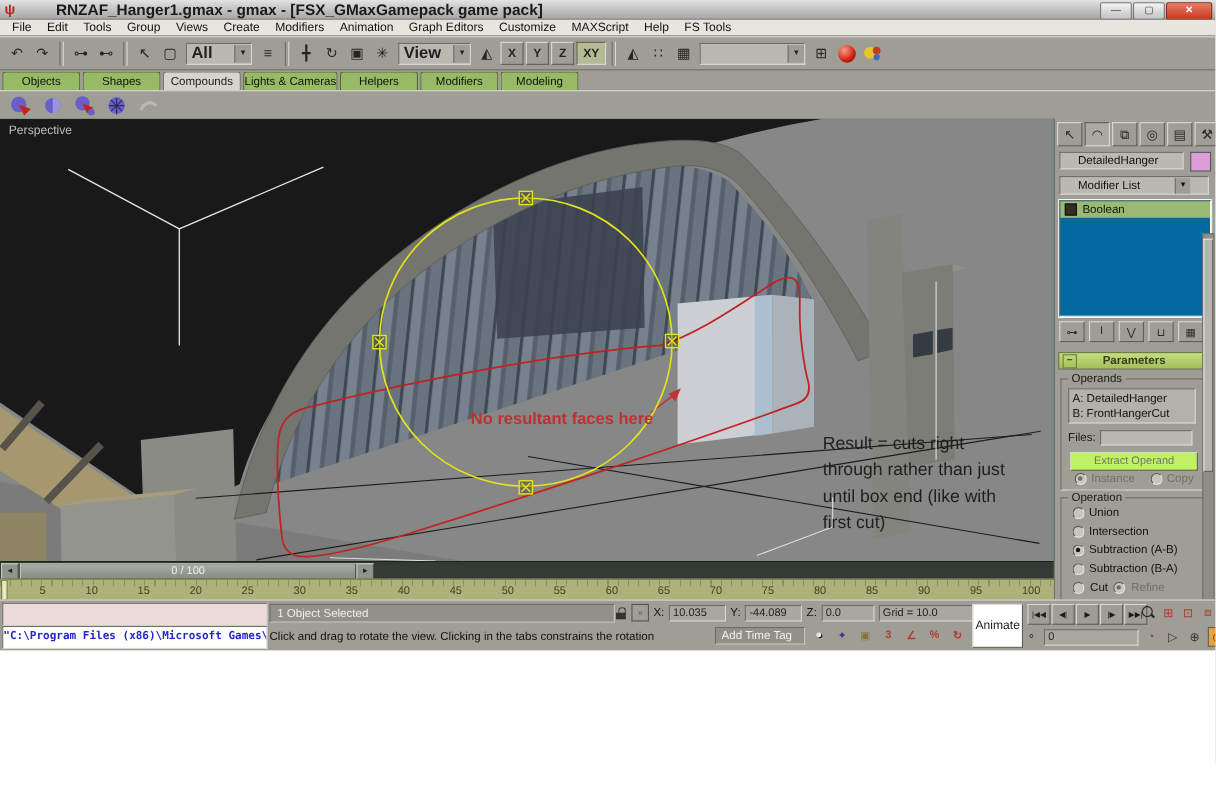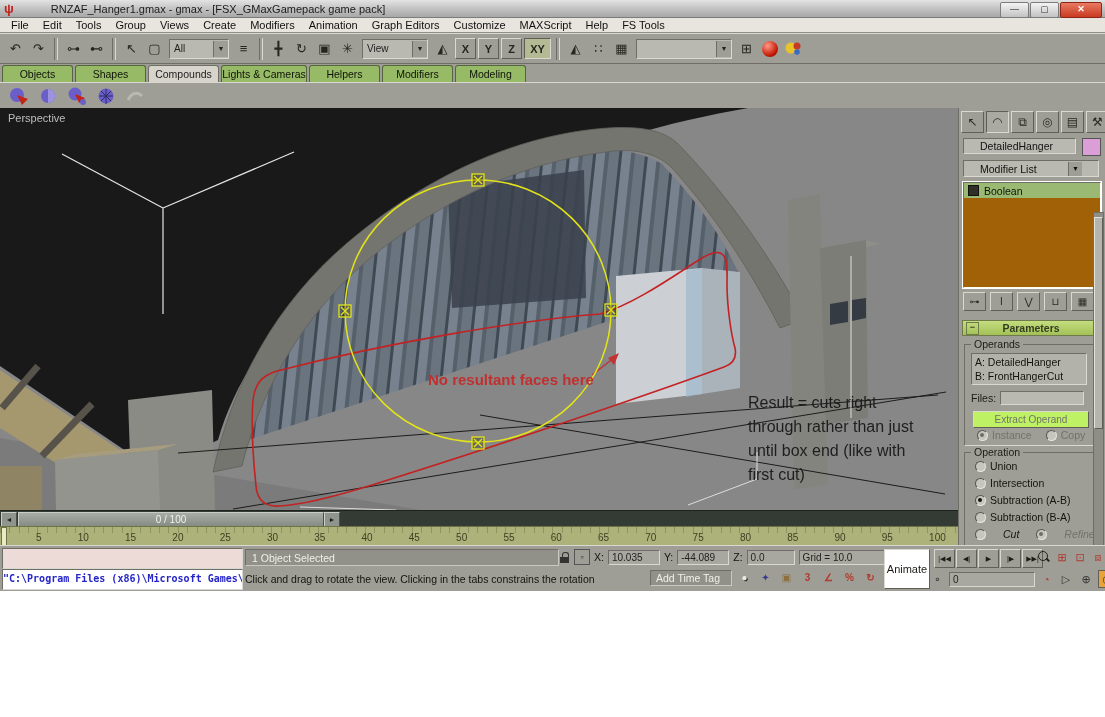--- a/index.html
+++ b/index.html
@@ -5,40 +5,40 @@
   html,body{margin:0;padding:0;background:#ffffff;}
   #stage{position:relative;width:1105px;height:717px;background:#ffffff;overflow:hidden;
          font-family:"Liberation Sans",sans-serif;-webkit-font-smoothing:none;}
   #gmax-window{position:absolute;left:0;top:0;width:1105px;height:590px;background:#9e9e96;border-bottom:1px solid #55554f;}
 
   
   #titlebar{position:absolute;left:0;top:0;width:1105px;height:18px;
             background:linear-gradient(#e3e3e3,#bdbdbd 60%,#a8a8a8);border-bottom:1px solid #7c7c7c;
             display:flex;align-items:center;gap:5px;padding:0 4px;box-sizing:border-box;}
   #titlebar .logo{color:#c2231c;font-weight:bold;font-size:13px;line-height:13px;}
-  #titlebar .title{font-size:11px;font-weight:normal;color:#1b1b1b;padding-left:32px;}
+  #titlebar .title{font-size:14px;font-weight:bold;color:#1b1b1b;padding-left:32px;}
   .winbtns{position:absolute;right:3px;top:2px;display:flex;gap:1px;}
   .winbtn{width:27px;height:14px;font-size:9px;line-height:13px;text-align:center;
           background:linear-gradient(#f4f4f4,#c2c2c2);border:1px solid #7d7d7d;border-radius:2px;color:#333;}
   .winbtn.close{width:40px;background:linear-gradient(#e97a62,#c93a22);color:#fff;font-weight:bold;border-color:#8d2617;}
 
   
   #menubar{position:absolute;left:0;top:18px;width:1105px;height:15px;background:#e8e5de;
            border-bottom:1px solid #8f8f87;display:flex;align-items:center;padding-left:4px;box-sizing:border-box;}
   .menu-item{font-size:11px;color:#111;padding:0 7px;white-space:nowrap;}
 
   
   #toolbar{position:absolute;left:0;top:33px;width:1105px;height:30px;background:#9e9e96;
            border-top:1px solid #d9d9d1;display:flex;align-items:center;padding:0 4px;box-sizing:border-box;}
   .tbtn{min-width:21px;height:21px;margin:0 1px;display:flex;align-items:center;justify-content:center;
         font-size:13px;color:#26261f;background:#9e9e96;}
   .tsep{width:2px;height:22px;margin:0 4px;border-left:1px solid #6e6e66;border-right:1px solid #d9d9d1;}
   .tdrop{height:18px;background:#b9b9b1;border:1px solid;border-color:#6e6e66 #d9d9d1 #d9d9d1 #6e6e66;
          display:flex;align-items:center;margin:0 3px;}
-  .tdrop .val{font-size:10px;color:#222;padding:0 4px;flex:1;}
+  .tdrop .val{font-size:15px;color:#222;padding:0 4px;flex:1;font-weight:bold;}
   .tdrop .arr{width:14px;height:16px;background:#9e9e96;border-left:1px solid #6e6e66;font-size:7px;
               display:flex;align-items:center;justify-content:center;color:#222;}
   .axisbtn{width:19px;height:19px;margin:0 1px;font-size:11px;font-weight:bold;color:#26261f;
            display:flex;align-items:center;justify-content:center;background:#9e9e96;
            border:1px solid;border-color:#d9d9d1 #5f5f57 #5f5f57 #d9d9d1;}
   .axisbtn.pressed{background:#b4ba94;border-color:#5f5f57 #d9d9d1 #d9d9d1 #5f5f57;}
   .sphere-red{width:16px;height:16px;border-radius:50%;background:radial-gradient(circle at 35% 30%,#ff9a8a,#c41804 65%,#6d0c00);}
 
   
   #tabbar{position:absolute;left:0;top:63px;width:1105px;height:19px;background:#9e9e96;
@@ -61,21 +61,21 @@
   .cp-tab{width:21px;height:20px;display:flex;align-items:center;justify-content:center;font-size:12px;color:#2a2a22;
           border:1px solid;border-color:#d9d9d1 #5f5f57 #5f5f57 #d9d9d1;background:#9e9e96;}
   .cp-tab.pressed{border-color:#5f5f57 #d9d9d1 #d9d9d1 #5f5f57;background:#aaaaa2;}
   .cp-field{background:#b9b9b1;border:1px solid;border-color:#6e6e66 #d9d9d1 #d9d9d1 #6e6e66;
             font-size:10.5px;color:#111;display:flex;align-items:center;padding:0 16px;box-sizing:border-box;}
   #obj-name{position:absolute;left:4px;top:30px;width:113px;height:16px;}
   #obj-swatch{position:absolute;left:123px;top:30px;width:17px;height:16px;border:1px solid #555;}
   #mod-list{position:absolute;left:4px;top:52px;width:136px;height:17px;}
   #mod-list .arr{margin-left:auto;width:13px;height:14px;background:#9e9e96;border-left:1px solid #6e6e66;
                  font-size:7px;display:flex;align-items:center;justify-content:center;}
-  #stackbox{position:absolute;left:4px;top:74px;width:136px;height:104px;background:#a16207;
+  #stackbox{position:absolute;left:4px;top:74px;width:136px;height:104px;background:#0369a1;
             border:1px solid;border-color:#6e6e66 #fcfcf4 #fcfcf4 #6e6e66;box-shadow:0 0 0 1px #fff;}
   .stack-row{height:15px;background:#9aba74;display:flex;align-items:center;gap:5px;padding-left:4px;font-size:10.5px;color:#0e120a;}
   .mod-ico{width:9px;height:9px;background:#2f2f28;border:1px solid #111;}
   #stackbtns{position:absolute;left:4px;top:184px;display:flex;gap:4px;}
   .sbtn{width:21px;height:17px;display:flex;align-items:center;justify-content:center;font-size:10px;color:#2a2a22;
         border:1px solid;border-color:#d9d9d1 #5f5f57 #5f5f57 #d9d9d1;background:#9e9e96;}
   #rollout-head{position:absolute;left:3px;top:212px;width:134px;height:14px;background:linear-gradient(#c4dd7e,#a3c058);
                 border:1px solid #6e7a4a;display:flex;align-items:center;font-size:10.5px;font-weight:bold;color:#333d22;}
   #rollout-head .minus{width:11px;height:11px;margin:0 3px;border:1px solid #6e7a4a;font-size:9px;line-height:9px;text-align:center;color:#333d22;}
   #rollout-head .rtitle{flex:1;text-align:center;}
@@ -90,21 +90,21 @@
   #btn-extract{position:absolute;left:8px;top:66px;width:114px;height:15px;font-size:10px;color:#72726a;text-align:center;
                line-height:15px;border:1px solid;border-color:#d9d9d1 #5f5f57 #5f5f57 #d9d9d1;background:#bef264;}
   .radio-row{display:flex;align-items:center;gap:4px;font-size:10.5px;color:#14140e;}
   .radio{width:9px;height:9px;border-radius:50%;background:#c6c6be;border:1px solid;border-color:#55554f #e6e6de #e6e6de #55554f;position:relative;flex:none;}
   .radio.sel::after{content:"";position:absolute;left:2px;top:2px;width:4px;height:4px;border-radius:50%;background:#14140e;}
   .radio.dis.sel::after{background:#6e6e66;}
   .dis-label{color:#72726a;}
   #inst-copy{position:absolute;left:12px;top:84px;display:flex;gap:14px;}
   #grp-operation{top:344px;height:93px;border-bottom:none;}
   #op-rows{position:absolute;left:10px;top:7px;display:flex;flex-direction:column;gap:5px;}
-  #cut-sub{display:flex;gap:17px;align-items:center;font-style:italic;}
+  #cut-sub{display:flex;gap:5px;align-items:center;}
   #cp-scroll{position:absolute;right:1px;top:104px;width:9px;height:333px;background:#8e8e86;border:1px solid #6e6e66;}
   #cp-scroll .thumb{position:absolute;left:0;top:4px;width:7px;height:210px;background:#b5b5ad;border:1px solid;border-color:#e3e3db #5f5f57 #5f5f57 #e3e3db;}
 
   
   #timeslider{position:absolute;left:0;top:510px;width:958px;height:16px;background:#343b34;border-top:1px solid #1e231e;}
   .ts-arrow{position:absolute;top:1px;width:14px;height:13px;background:#8f958c;border:1px solid;border-color:#c9cfc6 #4a504a #4a504a #c9cfc6;
             font-size:7px;color:#1e231e;display:flex;align-items:center;justify-content:center;}
   #ts-thumb{position:absolute;left:18px;top:1px;width:304px;height:13px;background:linear-gradient(#a8aea5,#868c83);
             border:1px solid;border-color:#c9cfc6 #4a504a #4a504a #c9cfc6;font-size:10px;color:#eef2ee;
             display:flex;align-items:center;justify-content:center;}

